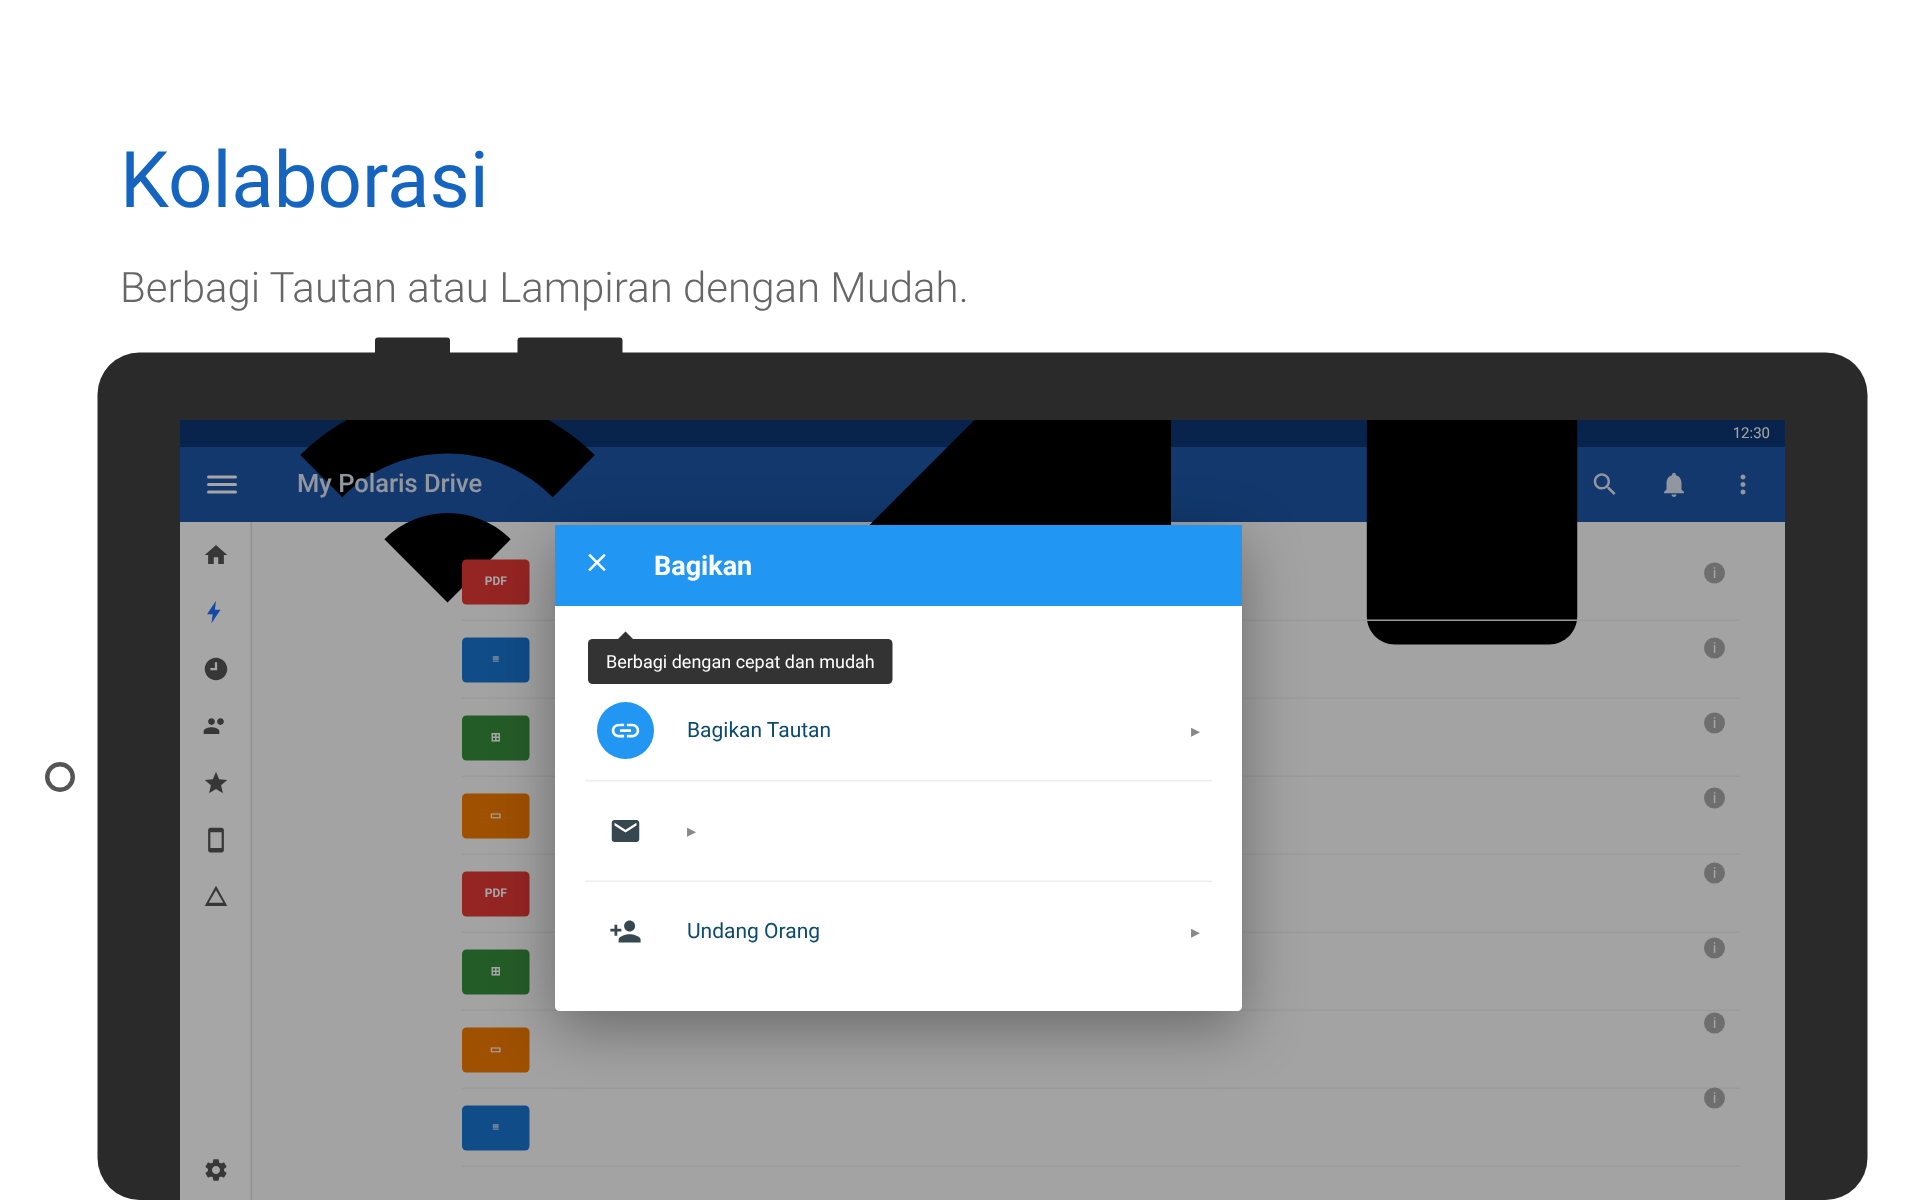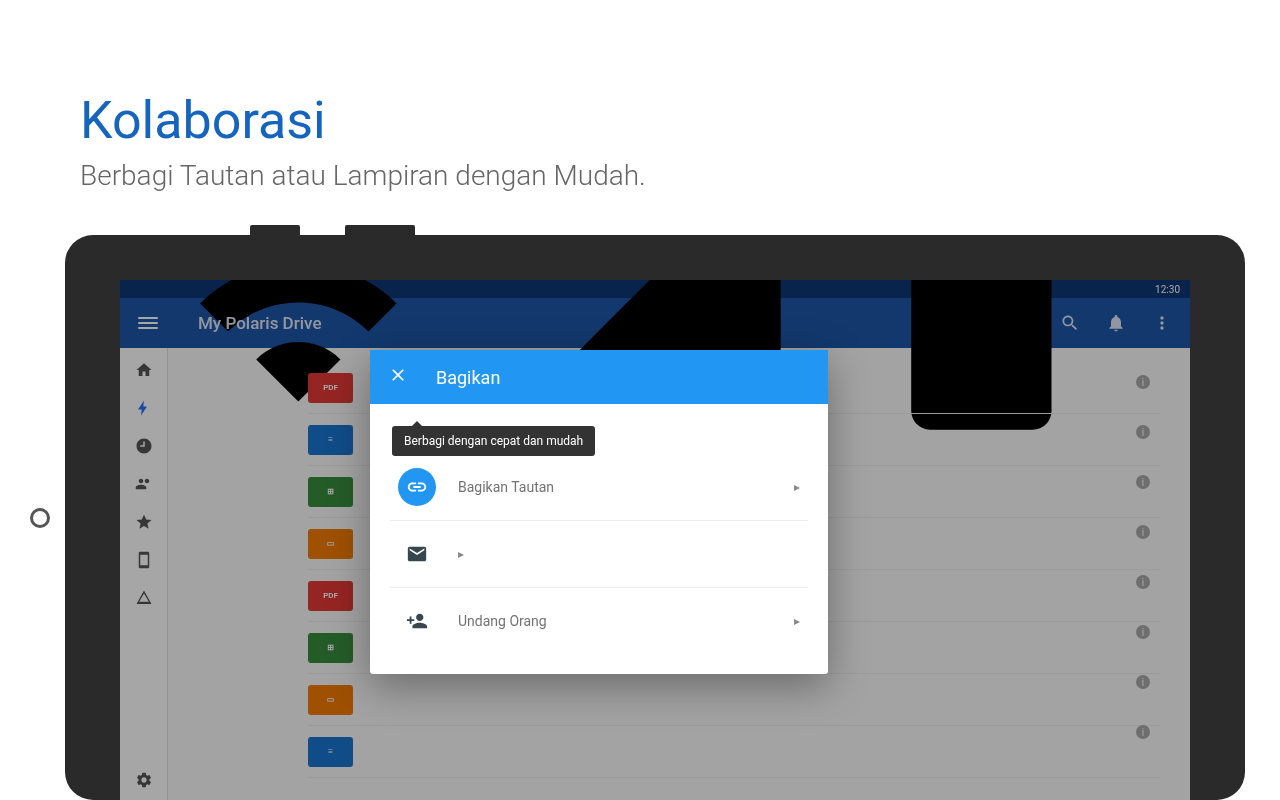--- a/index.html
+++ b/index.html
@@ -1,20 +1,20 @@
 <!DOCTYPE html>
 <html><head>
 <meta charset="utf-8">
 <style>
 * { margin: 0; padding: 0; box-sizing: border-box; font-family: -apple-system, BlinkMacSystemFont, "Segoe UI", Roboto, sans-serif; }
 body { width: 1280px; height: 800px; background: #fff; overflow: hidden; position: relative; }
 
 .promo-header { padding: 60px 0 0 80px; }
 .promo-title { font-size: 52px; font-weight: 400; color: #1565C0; margin-top: 30px; }
-.promo-subtitle { font-size: 28px; font-weight: 300; color: #666; margin-top: 8px; }
+.promo-subtitle { font-size: 28px; font-weight: 300; color: #666; margin-top: 24px; }
 
 .tablet-frame { position: absolute; left: 65px; top: 235px; width: 1180px; height: 565px; background: #2a2a2a; border-radius: 28px; padding: 45px 55px 0 55px; }
 .tablet-notches { position: absolute; top: -10px; left: 185px; width: 50px; height: 12px; background: #2a2a2a; border-radius: 2px 2px 0 0; }
 .tablet-notches2 { position: absolute; top: -10px; left: 280px; width: 70px; height: 12px; background: #2a2a2a; border-radius: 2px 2px 0 0; }
 .tablet-camera { position: absolute; left: -35px; top: 50%; width: 20px; height: 20px; border: 3px solid #555; border-radius: 50%; transform: translateY(-50%); }
 
 .tablet-screen { width: 100%; height: 100%; background: #fafafa; position: relative; overflow: hidden; }
 .screen-overlay { position: absolute; inset: 0; background: rgba(0,0,0,0.35); z-index: 5; }
 
 .status-bar { height: 18px; background: #0f3875; display: flex; justify-content: center; align-items: center; padding: 0 10px; gap: 5px; color: #fff; font-size: 10px; }
@@ -40,34 +40,34 @@
 .fi-doc { background: #1976d2; }
 .fi-sheet { background: #388e3c; }
 .fi-slide { background: #f57c00; }
 .file-info { margin-left: auto; width: 14px; height: 14px; border-radius: 50%; background: #aaa; color: #fff; font-size: 10px; display: flex; align-items: center; justify-content: center; cursor: pointer; }
 .file-info-area { position: absolute; right: 40px; top: 95px; display: flex; flex-direction: column; gap: 36px; }
 
 .dialog { position: absolute; left: 250px; top: 70px; width: 458px; background: #fff; z-index: 10; box-shadow: 0 12px 40px rgba(0,0,0,0.35); border-radius: 3px; overflow: visible; }
 .dialog-header { height: 54px; background: #2196f3; display: flex; align-items: center; padding: 0 18px; color: #fff; }
 .dialog-close { cursor: pointer; }
 .dialog-close svg { width: 20px; height: 20px; fill: #fff; }
-.dialog-title { font-size: 18px; margin-left: 28px; font-weight: 400; }
+.dialog-title { font-size: 18px; margin-left: 28px; font-weight: 700; }
 
 .tooltip { position: absolute; top: 76px; left: 22px; background: #333; color: #fff; padding: 8px 12px; font-size: 12px; border-radius: 3px; z-index: 2; }
 .tooltip::before { content: ''; position: absolute; top: -5px; left: 20px; border-left: 5px solid transparent; border-right: 5px solid transparent; border-bottom: 5px solid #333; }
 
 .dialog-body { padding: 50px 20px 20px 20px; }
 .share-option { display: flex; align-items: center; padding: 14px 8px; cursor: pointer; border-bottom: 1px solid #eee; }
 .share-option:last-child { border-bottom: none; }
 .share-icon { width: 38px; height: 38px; display: flex; align-items: center; justify-content: center; margin-right: 22px; }
 .share-icon.link-icon { background: #2196f3; border-radius: 50%; }
 .share-icon svg { width: 22px; height: 22px; fill: #fff; }
 .share-icon.mail-icon svg { fill: #37474f; }
 .share-icon.person-icon svg { fill: #37474f; }
-.share-label { font-size: 14px; color: #737373; flex: 1; }
+.share-label { font-size: 14px; color: #0c4a6e; flex: 1; }
 .share-chevron { color: #888; font-size: 12px; }
 </style>
 </head>
 <body>
 
 <div class="promo-header">
   <div class="promo-title">Kolaborasi</div>
   <div class="promo-subtitle">Berbagi Tautan atau Lampiran dengan Mudah.</div>
 </div>
 

